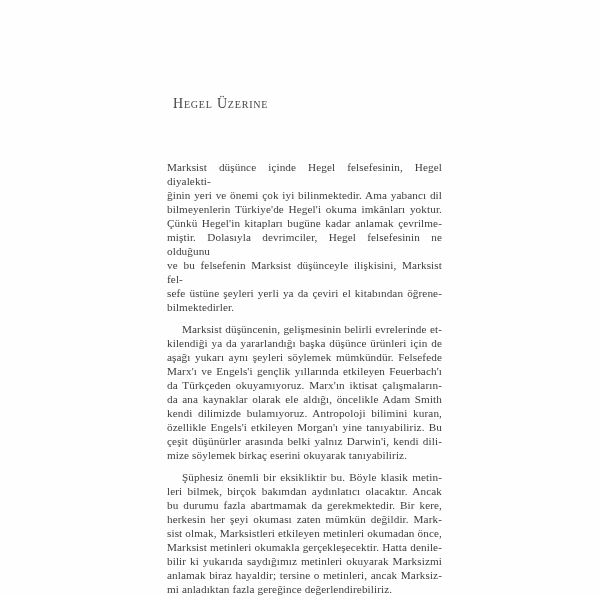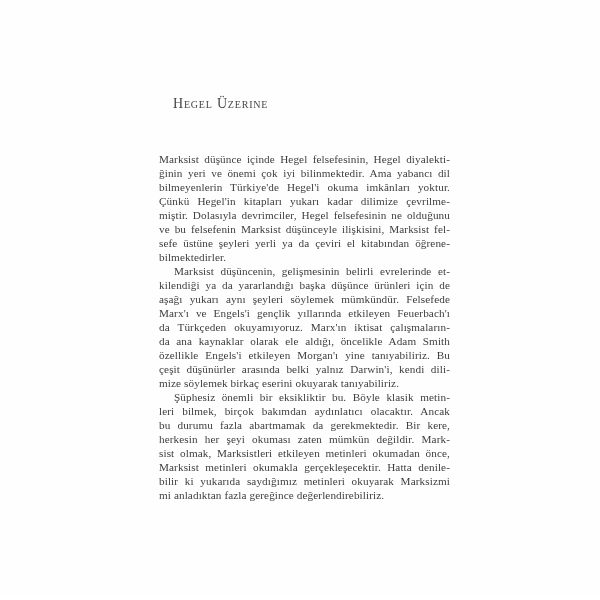--- a/index.html
+++ b/index.html
@@ -25,21 +25,21 @@
     color: #474747;
   }
   .text-block {
     position: absolute;
     left: 159px;
     top: 152px;
     width: 291px;
     color: #3d3d3d;
   }
   .paragraph {
-    margin: 0;
+    margin: 8px;
   }
   .line {
     font-size: 11.2px;
     line-height: 14px;
     text-align: justify;
     text-align-last: justify;
     white-space: normal;
     letter-spacing: 0.1px;
   }
   .line.last {
@@ -62,43 +62,45 @@
 <body>
 
 <div class="page">
   <div class="chapter-title">Hegel Üzerine</div>
 
   <div class="text-block" id="text-block">
       <div class="paragraph">
         <div class="line">Marksist düşünce içinde Hegel felsefesinin, Hegel diyalekti-</div>
         <div class="line">ğinin yeri ve önemi çok iyi bilinmektedir. Ama yabancı dil</div>
         <div class="line">bilmeyenlerin Türkiye'de Hegel'i okuma imkânları yoktur.</div>
-        <div class="line">Çünkü Hegel'in kitapları yukarı kadar dilimize çevrilme-</div>
+        <div class="line">Çünkü Hegel'in kitapları bugüne kadar anlamak çevrilme-</div>
         <div class="line">miştir. Dolasıyla devrimciler, Hegel felsefesinin ne olduğunu</div>
         <div class="line">ve bu felsefenin Marksist düşünceyle ilişkisini, Marksist fel-</div>
         <div class="line">sefe üstüne şeyleri yerli ya da çeviri el kitabından öğrene-</div>
         <div class="line last">bilmektedirler.</div>
       </div>
       <div class="paragraph">
         <div class="line indent">Marksist düşüncenin, gelişmesinin belirli evrelerinde et-</div>
         <div class="line">kilendiği ya da yararlandığı başka düşünce ürünleri için de</div>
         <div class="line">aşağı yukarı aynı şeyleri söylemek mümkündür. Felsefede</div>
         <div class="line">Marx'ı ve Engels'i gençlik yıllarında etkileyen Feuerbach'ı</div>
         <div class="line">da Türkçeden okuyamıyoruz. Marx'ın iktisat çalışmaların-</div>
         <div class="line">da ana kaynaklar olarak ele aldığı, öncelikle Adam Smith</div>
+        <div class="line">kendi dilimizde bulamıyoruz. Antropoloji bilimini kuran,</div>
         <div class="line">özellikle Engels'i etkileyen Morgan'ı yine tanıyabiliriz. Bu</div>
         <div class="line">çeşit düşünürler arasında belki yalnız Darwin'i, kendi dili-</div>
         <div class="line last">mize söylemek birkaç eserini okuyarak tanıyabiliriz.</div>
       </div>
       <div class="paragraph">
         <div class="line indent">Şüphesiz önemli bir eksikliktir bu. Böyle klasik metin-</div>
         <div class="line">leri bilmek, birçok bakımdan aydınlatıcı olacaktır. Ancak</div>
         <div class="line">bu durumu fazla abartmamak da gerekmektedir. Bir kere,</div>
         <div class="line">herkesin her şeyi okuması zaten mümkün değildir. Mark-</div>
         <div class="line">sist olmak, Marksistleri etkileyen metinleri okumadan önce,</div>
         <div class="line">Marksist metinleri okumakla gerçekleşecektir. Hatta denile-</div>
         <div class="line">bilir ki yukarıda saydığımız metinleri okuyarak Marksizmi</div>
+        <div class="line">anlamak biraz hayaldir; tersine o metinleri, ancak Marksiz-</div>
         <div class="line last">mi anladıktan fazla gereğince değerlendirebiliriz.</div>
       </div>
     </div>
 
   <div class="page-number">13</div>
 </div>
 
 </body></html>

